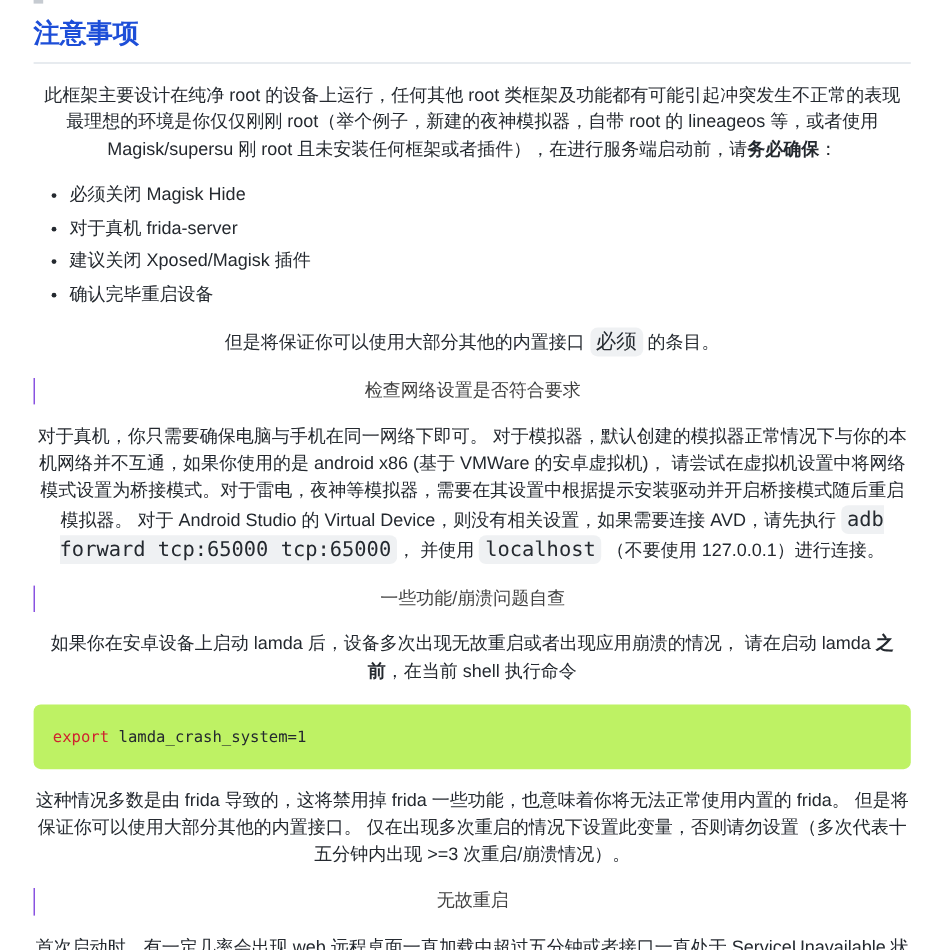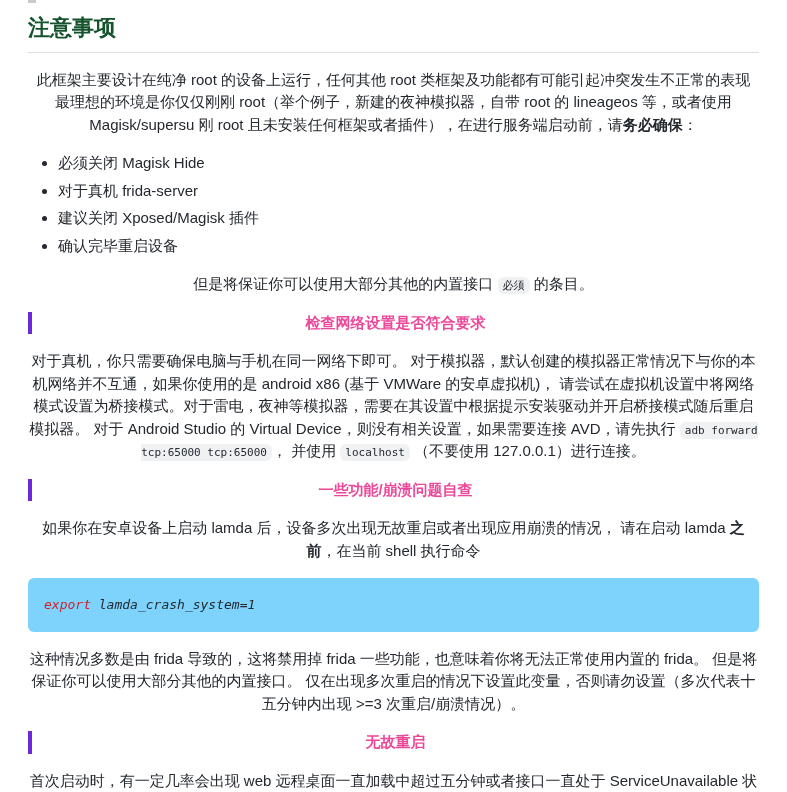--- a/index.html
+++ b/index.html
@@ -29,55 +29,53 @@
     height: 3px;
     background: #c6cbd1;
   }
   h2.doc-title {
     margin: 0 0 16px 0;
     padding-bottom: 9px;
     font-size: 22px;
     font-weight: 700;
     line-height: 1.3;
     border-bottom: 1px solid #d8dee4;
-    color: #14532d;
+    color: #1d4ed8;
   }
   p { margin: 0 0 16px 0; text-align: center; }
   p:last-child { margin-bottom: 0; }
   ul.checklist {
     margin: 0 0 16px 0;
     padding-left: 2em;
   }
   ul.checklist li { margin-top: 5px; }
   ul.checklist li:first-child { margin-top: 0; }
   blockquote {
     margin: 0 0 16px 0;
     padding: 0 1em;
-    border-left: 4px solid #6d28d9;
-    color: #ec4899;
-    font-weight: bold;
+    border-left: 1px solid #6d28d9;
+    color: #404040;
   }
   blockquote p { margin: 0; }
   strong { font-weight: 700; }
   code.inline-code {
     font-family: "DejaVu Sans Mono", monospace;
-    font-size: 11px;
+    font-size: 17px;
     background: rgba(175,184,193,0.2);
     padding: 2px 5px;
     border-radius: 6px;
     white-space: normal;
   }
   pre.code-block {
     margin: 0 0 16px 0;
     padding: 16px;
-    background: #7dd3fc;
+    background: #bef264;
     border-radius: 6px;
     overflow: auto;
     line-height: 1.45;
-    font-style: italic;
   }
   pre.code-block code {
     font-family: "DejaVu Sans Mono", monospace;
     font-size: 13px;
     color: #24292f;
     background: transparent;
     padding: 0;
   }
   .kw { color: #cf222e; }
 </style>

